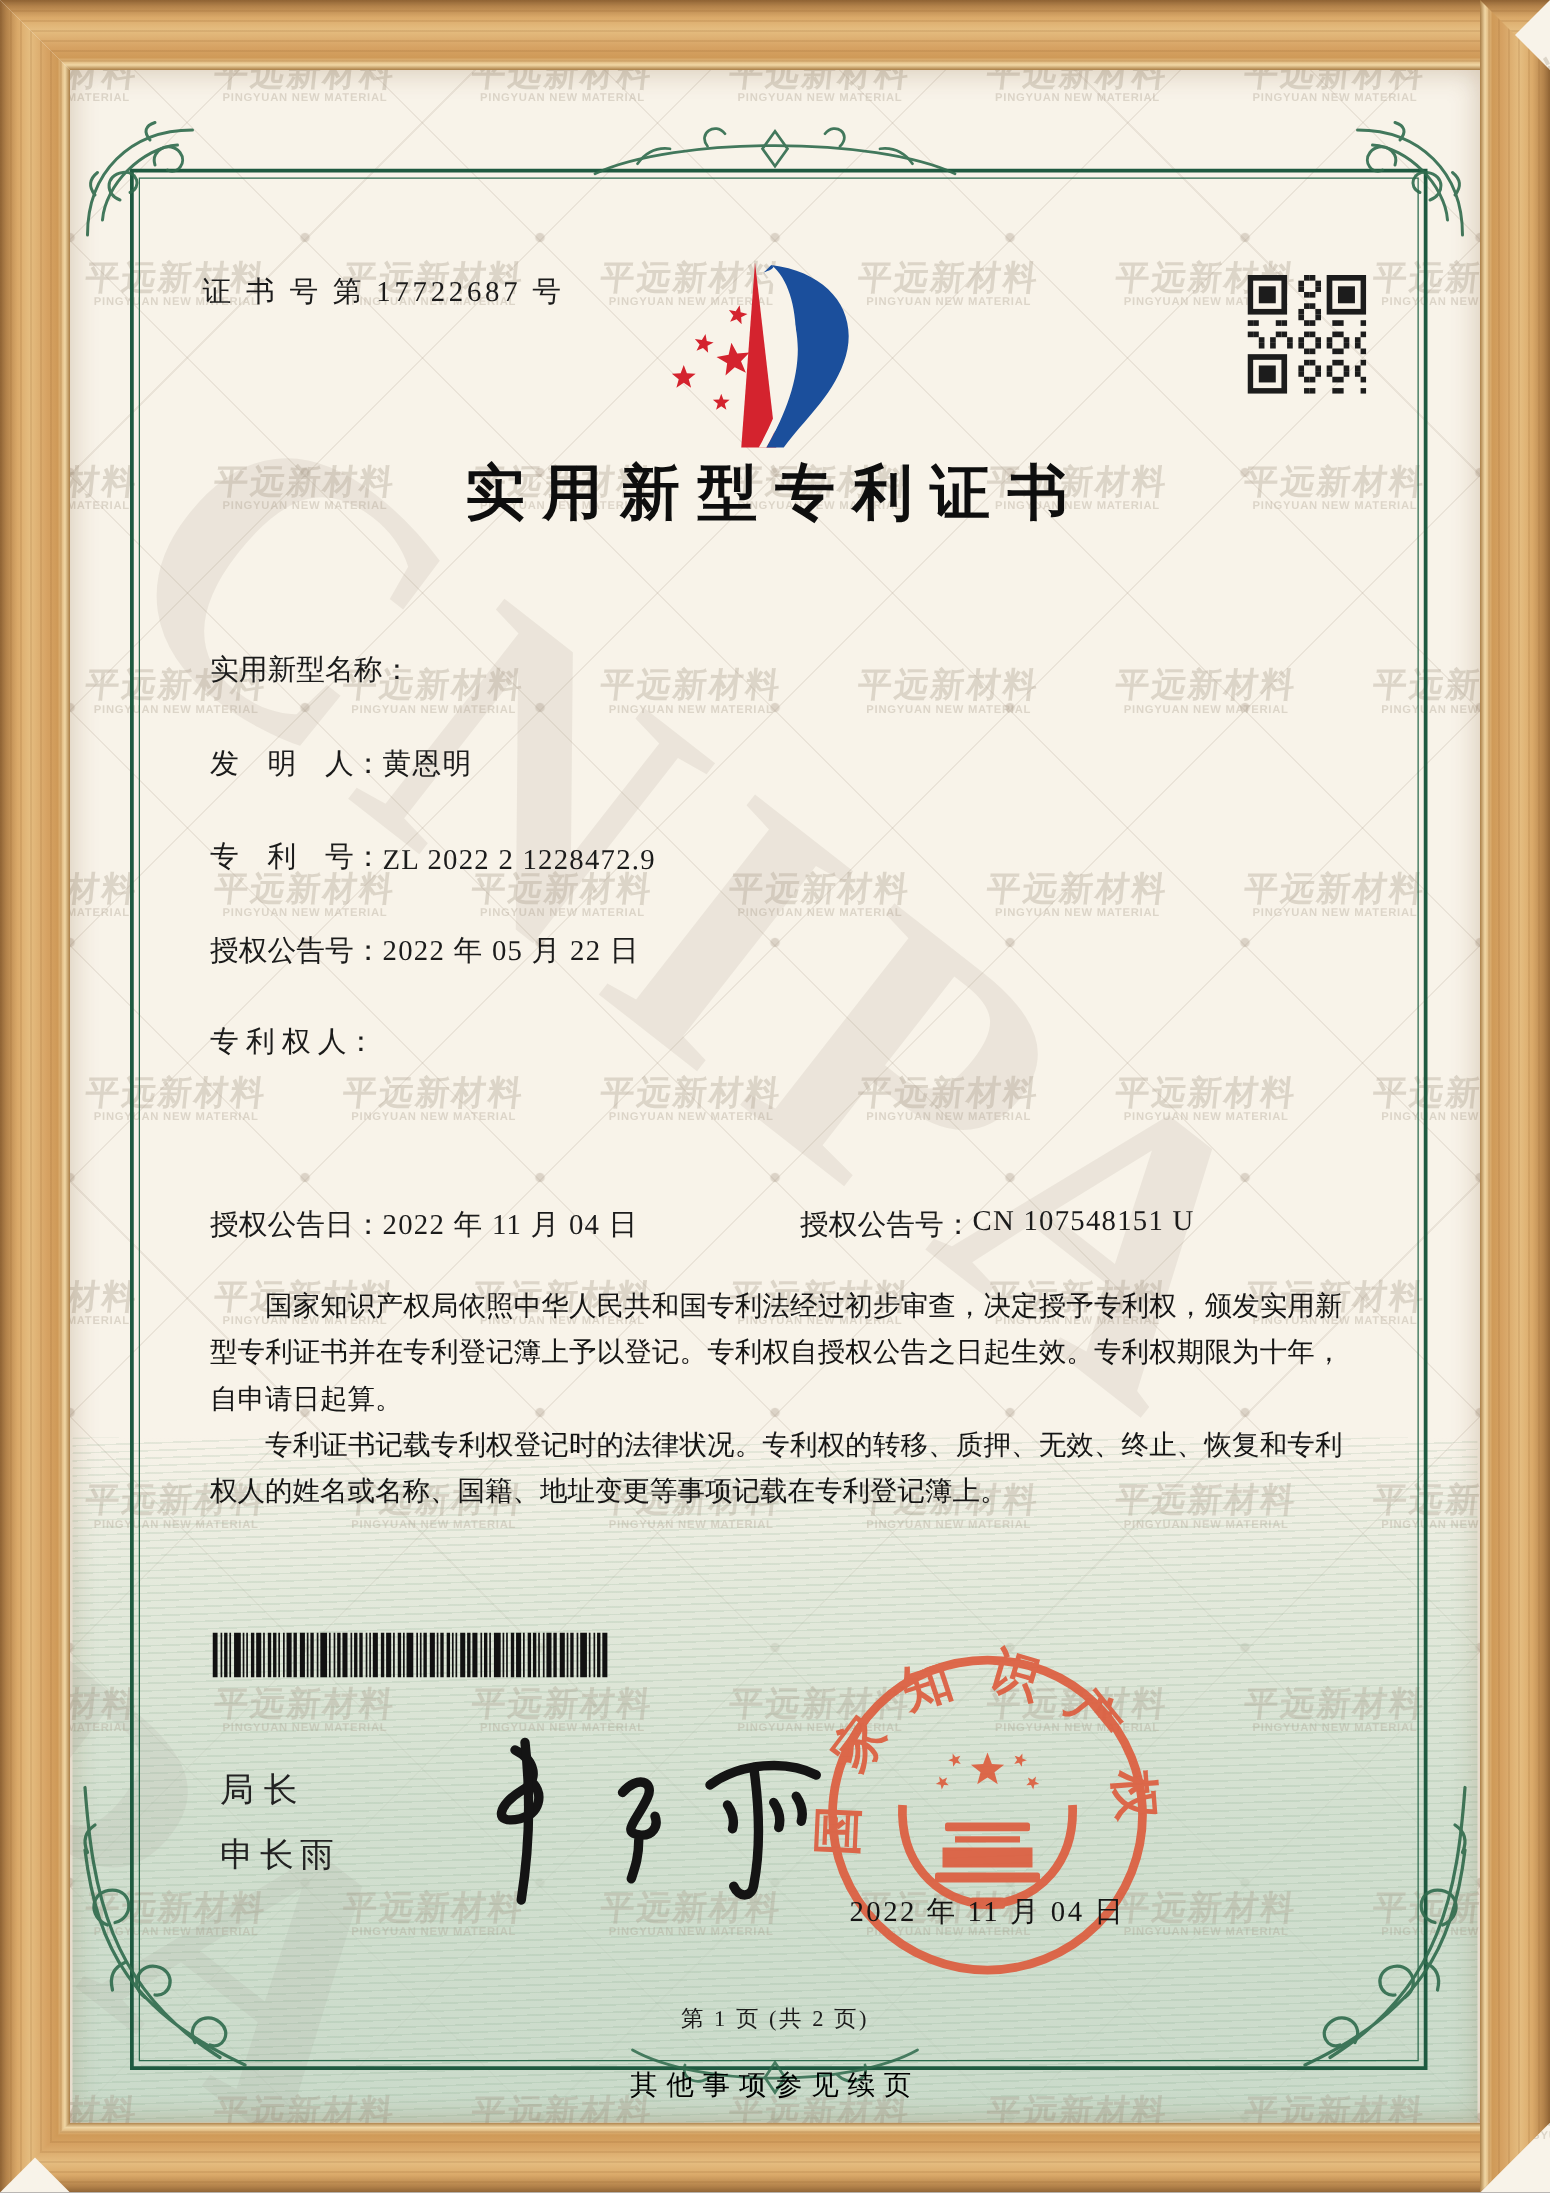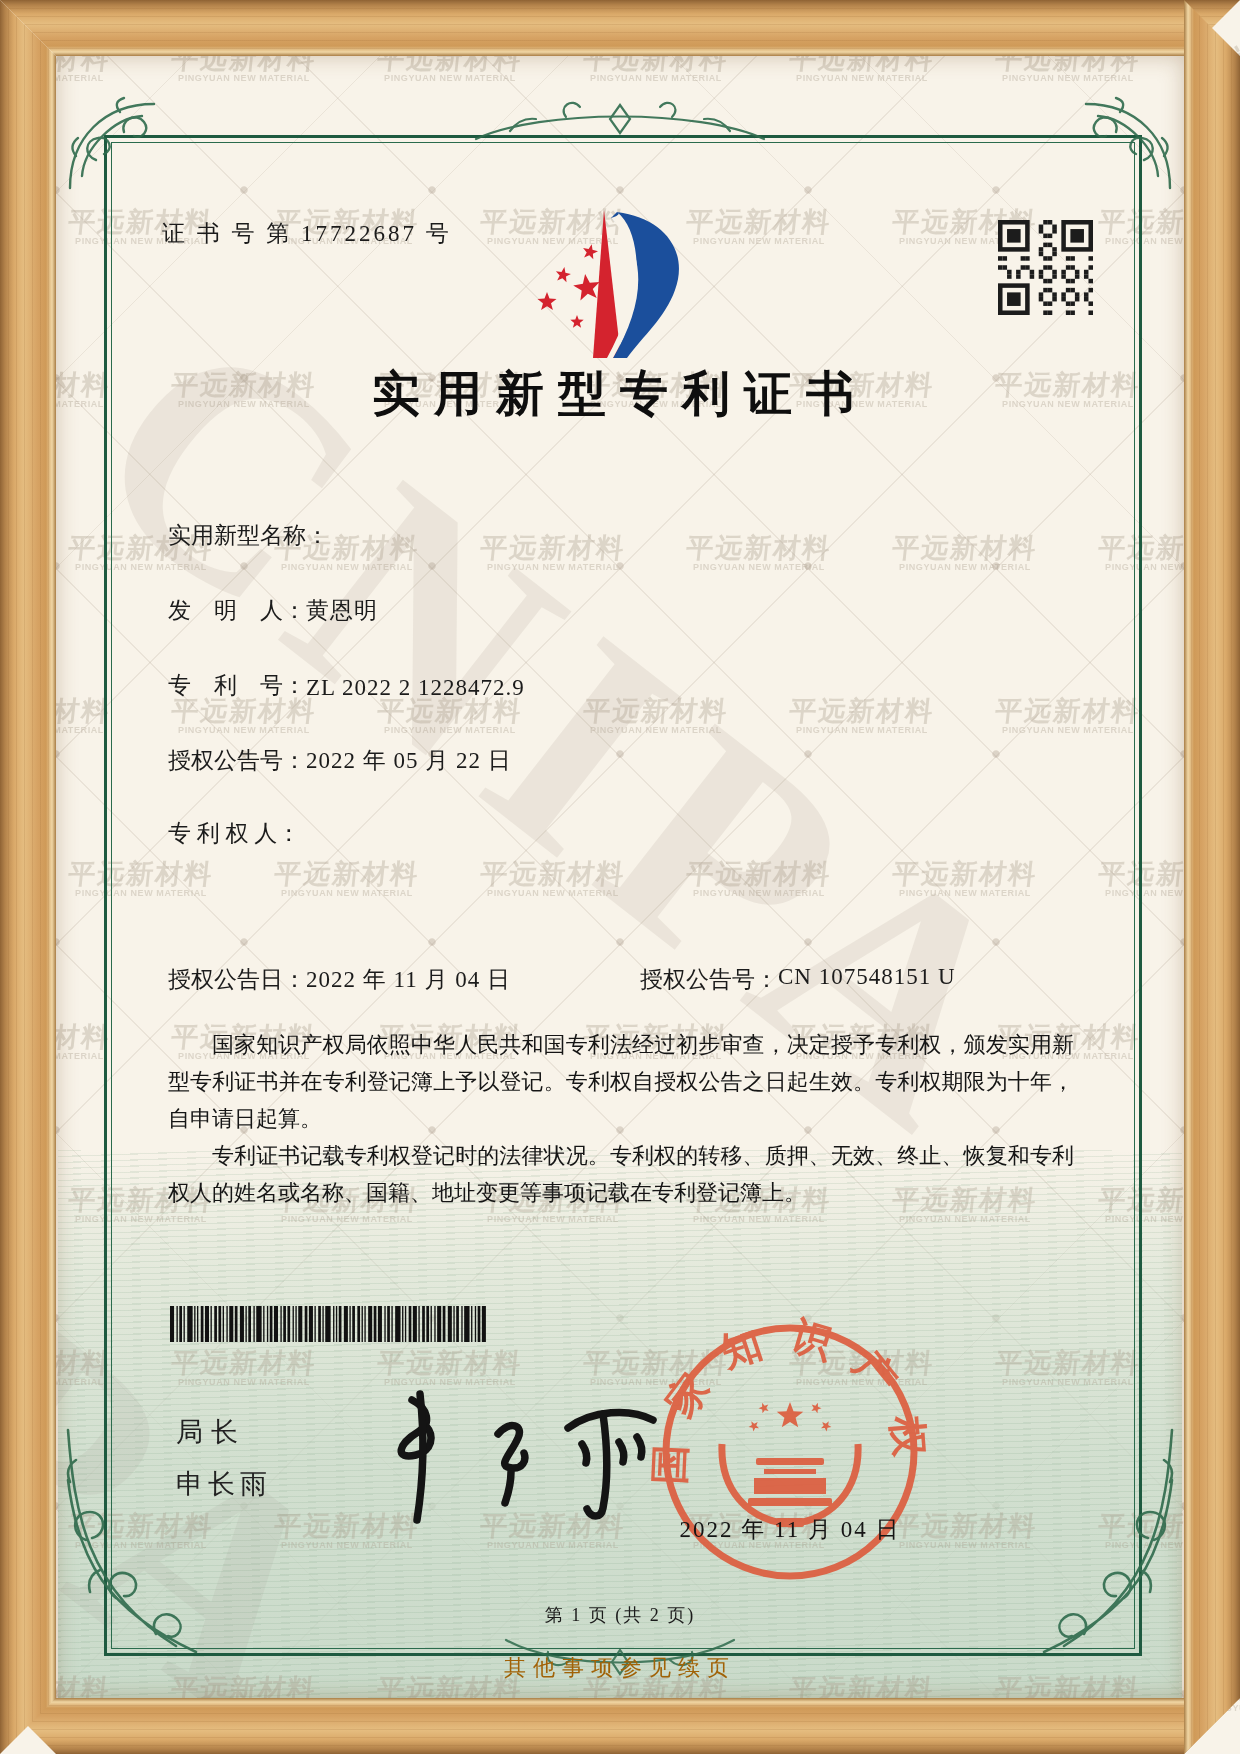--- a/index.html
+++ b/index.html
@@ -77,21 +77,21 @@
     font-family:"Liberation Sans","DejaVu Sans",sans-serif;color:#222;}
   .director-name{position:absolute;left:176px;top:1466px;font-size:27px;letter-spacing:5px;
     font-family:"Liberation Sans","DejaVu Sans",sans-serif;color:#222;}
   .signature{position:absolute;left:360px;top:1382px;}
   .seal{position:absolute;left:650px;top:1312px;z-index:8;opacity:.9;}
   .seal-date{position:absolute;left:650px;top:1514px;width:280px;text-align:center;z-index:9;
     font-size:23px;letter-spacing:2px;color:#151515;}
   .page-footer{position:absolute;left:104px;top:1603px;width:1032px;text-align:center;
     font-size:18px;letter-spacing:2px;}
   .continuation{position:absolute;left:104px;top:1653px;width:1032px;text-align:center;
-    font-size:22px;letter-spacing:7px;z-index:12;color:#a16207;}
+    font-size:22px;letter-spacing:7px;z-index:12;color:#000000;}
 </style>
 </head>
 <body>
 
 <div class="page">
 
   <div class="lattice"></div>
   <div class="green-band"></div>
   <div class="bigwm" id="bigwm1">CNIPA</div>
   <div class="bigwm" id="bigwm2">CNIPA</div>

